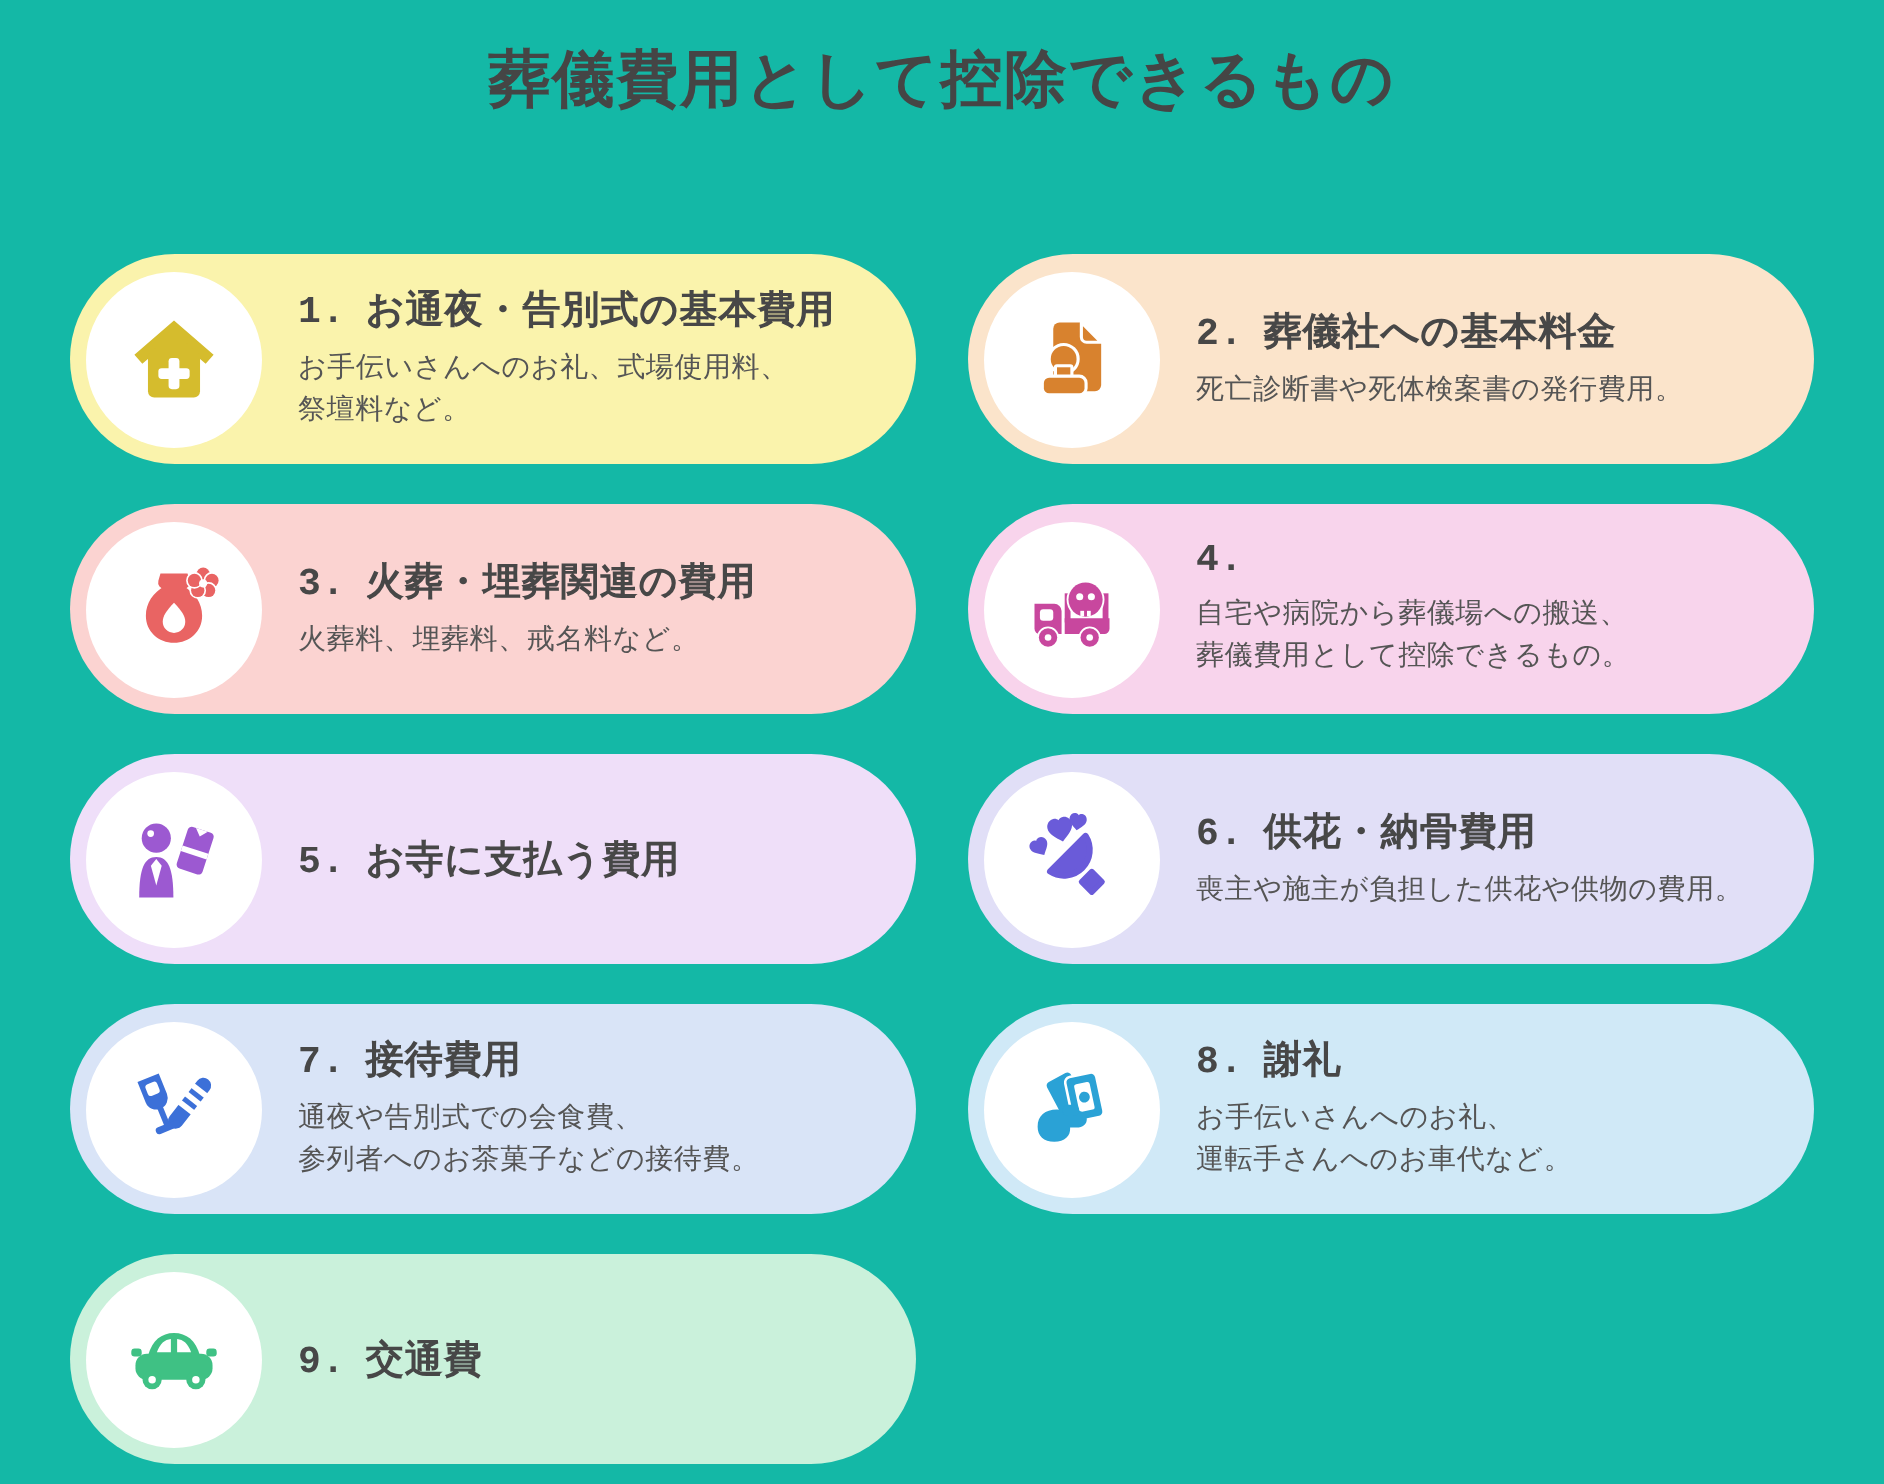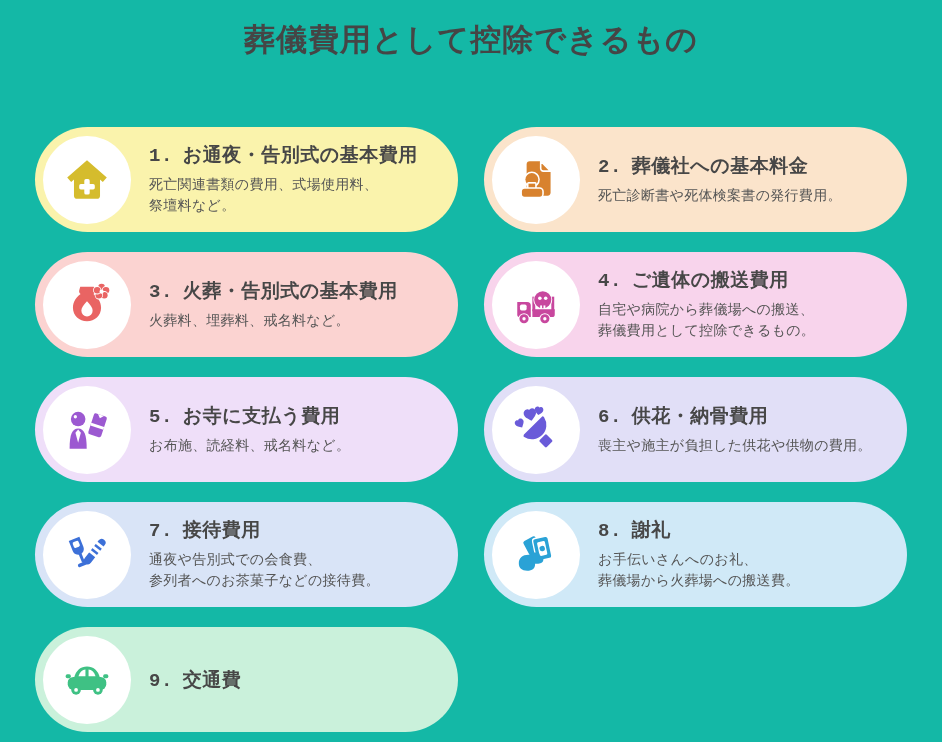--- a/index.html
+++ b/index.html
@@ -38,21 +38,21 @@
           <path fill="currentColor" d="M11.5 21.5 L24 11 L36.5 21.5 V39 a3 3 0 0 1 -3 3 h-19 a3 3 0 0 1 -3 -3 Z"></path>
           <rect x="21.4" y="23" width="5.2" height="15" rx="1.6" fill="#fff"></rect>
           <rect x="16.5" y="27.9" width="15" height="5.2" rx="1.6" fill="#fff"></rect>
         </svg>
       </div>
       <div class="card-body">
         <div class="card-title">
           <span class="card-num">1.</span>
           <span>お通夜・告別式の基本費用</span>
         </div>
-        <div class="card-desc">死亡関連書類の費用、式場使用料、
+        <div class="card-desc">お手伝いさんへのお礼、式場使用料、
 祭壇料など。</div>
       </div>
     </div>
 
     <div class="card" style="--card-bg: #FBE4CB; --icon-color: #D8822E;">
       <div class="icon-circle">
         <svg width="50" height="50" viewBox="0 0 48 48">
           <path fill="currentColor" d="M15 9 a3 3 0 0 1 3 -3 h10.5 l9.5 9.5 V36 a3 3 0 0 1 -3 3 H18 a3 3 0 0 1 -3 -3 Z"></path>
           <path fill="currentColor" stroke="#fff" stroke-width="1.5" stroke-linejoin="round" d="M28.5 6 l9.5 9.5 h-7 a2.5 2.5 0 0 1 -2.5 -2.5 Z"></path>
           <g fill="currentColor" stroke="#fff" stroke-width="3" paint-order="stroke" stroke-linejoin="round">
@@ -83,21 +83,21 @@
             <circle cx="40.6" cy="14.6" r="3.2"></circle>
             <circle cx="35.4" cy="14.6" r="3.2"></circle>
             <circle cx="33.8" cy="9.8" r="3.2"></circle>
           </g>
           <circle cx="38" cy="11.2" r="2" fill="#fff"></circle>
         </svg>
       </div>
       <div class="card-body">
         <div class="card-title">
           <span class="card-num">3.</span>
-          <span>火葬・告別式の基本費用</span>
+          <span>火葬・埋葬関連の費用</span>
         </div>
         <div class="card-desc">火葬料、埋葬料、戒名料など。</div>
       </div>
     </div>
 
     <div class="card" style="--card-bg: #F8D4EC; --icon-color: #C8479E;">
       <div class="icon-circle">
         <svg width="50" height="50" viewBox="0 0 48 48">
           <rect x="20.5" y="16" width="2.8" height="14" fill="currentColor"></rect>
           <rect x="38.7" y="16" width="2.8" height="14" fill="currentColor"></rect>
@@ -115,21 +115,20 @@
             <circle cx="12.5" cy="37.2" r="4.4"></circle>
             <circle cx="32.5" cy="37.2" r="4.4"></circle>
           </g>
           <circle cx="12.5" cy="37.2" r="1.6" fill="#fff"></circle>
           <circle cx="32.5" cy="37.2" r="1.6" fill="#fff"></circle>
         </svg>
       </div>
       <div class="card-body">
         <div class="card-title">
           <span class="card-num">4.</span>
-          <span>ご遺体の搬送費用</span>
         </div>
         <div class="card-desc">自宅や病院から葬儀場への搬送、
 葬儀費用として控除できるもの。</div>
       </div>
     </div>
 
     <div class="card" style="--card-bg: #EFDFF9; --icon-color: #9C59D1;">
       <div class="icon-circle">
         <svg width="50" height="50" viewBox="0 0 48 48">
           <g transform="rotate(18 34 20)">
@@ -141,21 +140,20 @@
           <circle cx="12.8" cy="11.3" r="1.6" fill="#fff"></circle>
           <path fill="currentColor" d="M15.5 22.5 c-5.8 0 -8.2 5.8 -8.2 19.5 h16.4 c0 -13.7 -2.4 -19.5 -8.2 -19.5 Z"></path>
           <path d="M15.5 23.5 l2.6 3.2 -2.6 9.5 -2.6 -9.5 Z" fill="#fff"></path>
         </svg>
       </div>
       <div class="card-body">
         <div class="card-title">
           <span class="card-num">5.</span>
           <span>お寺に支払う費用</span>
         </div>
-        <div class="card-desc">お布施、読経料、戒名料など。</div>
       </div>
     </div>
 
     <div class="card" style="--card-bg: #E1DFF7; --icon-color: #6A5BD9;">
       <div class="icon-circle">
         <svg width="50" height="50" viewBox="0 0 48 48">
           <path fill="currentColor" stroke="currentColor" stroke-width="3" stroke-linejoin="round" d="M13.5 29.5 L30.5 12.5 A12.3 12.3 0 0 1 13.5 29.5 Z"></path>
           <path fill="currentColor" stroke="currentColor" stroke-width="2.5" stroke-linejoin="round" d="M33.5 29.5 l5 5 -5 5 -5 -5 Z"></path>
           <g fill="currentColor">
             <path transform="translate(19,12) rotate(-12) scale(1.15)" d="M0 2.8 C-2.6 0.4 -5.2 -1.2 -5.2 -3.9 C-5.2 -5.9 -3.7 -7.3 -2 -7.3 C-1.1 -7.3 -0.4 -6.9 0 -6.3 C0.4 -6.9 1.1 -7.3 2 -7.3 C3.7 -7.3 5.2 -5.9 5.2 -3.9 C5.2 -1.2 2.6 0.4 0 2.8 Z"></path>
@@ -214,21 +212,21 @@
           <path fill="currentColor" d="M7.5 32 c0 -5.2 3.6 -8.2 9.2 -8.2 l9.8 0.5 c3 0.2 4.6 1.8 4.6 4.1 c0 2.4 -1.9 4 -4.9 4 h-3.1 c0.3 4.2 -2.6 6.8 -7.6 6.8 c-5.1 0 -8 -2.7 -8 -7.2 Z"></path>
           <rect x="19.5" y="21.5" width="8" height="5.4" rx="2.7" fill="currentColor"></rect>
         </svg>
       </div>
       <div class="card-body">
         <div class="card-title">
           <span class="card-num">8.</span>
           <span>謝礼</span>
         </div>
         <div class="card-desc">お手伝いさんへのお礼、
-葬儀場から火葬場への搬送費。</div>
+運転手さんへのお車代など。</div>
       </div>
     </div>
 
     <div class="card" style="--card-bg: #CAF1DB; --icon-color: #3FC184;">
       <div class="icon-circle">
         <svg width="50" height="50" viewBox="0 0 48 48">
           <rect x="3.5" y="18.5" width="5" height="3.8" rx="1.6" fill="currentColor"></rect>
           <rect x="39.5" y="18.5" width="5" height="3.8" rx="1.6" fill="currentColor"></rect>
           <path fill="currentColor" d="M11.5 22 c2 -7.5 6.5 -11 12.5 -11 s10.5 3.5 12.5 11 Z"></path>
           <path fill="#fff" d="M15.8 20.3 c1.4 -4.2 3.8 -6.1 6.7 -6.4 v6.4 Z"></path>

